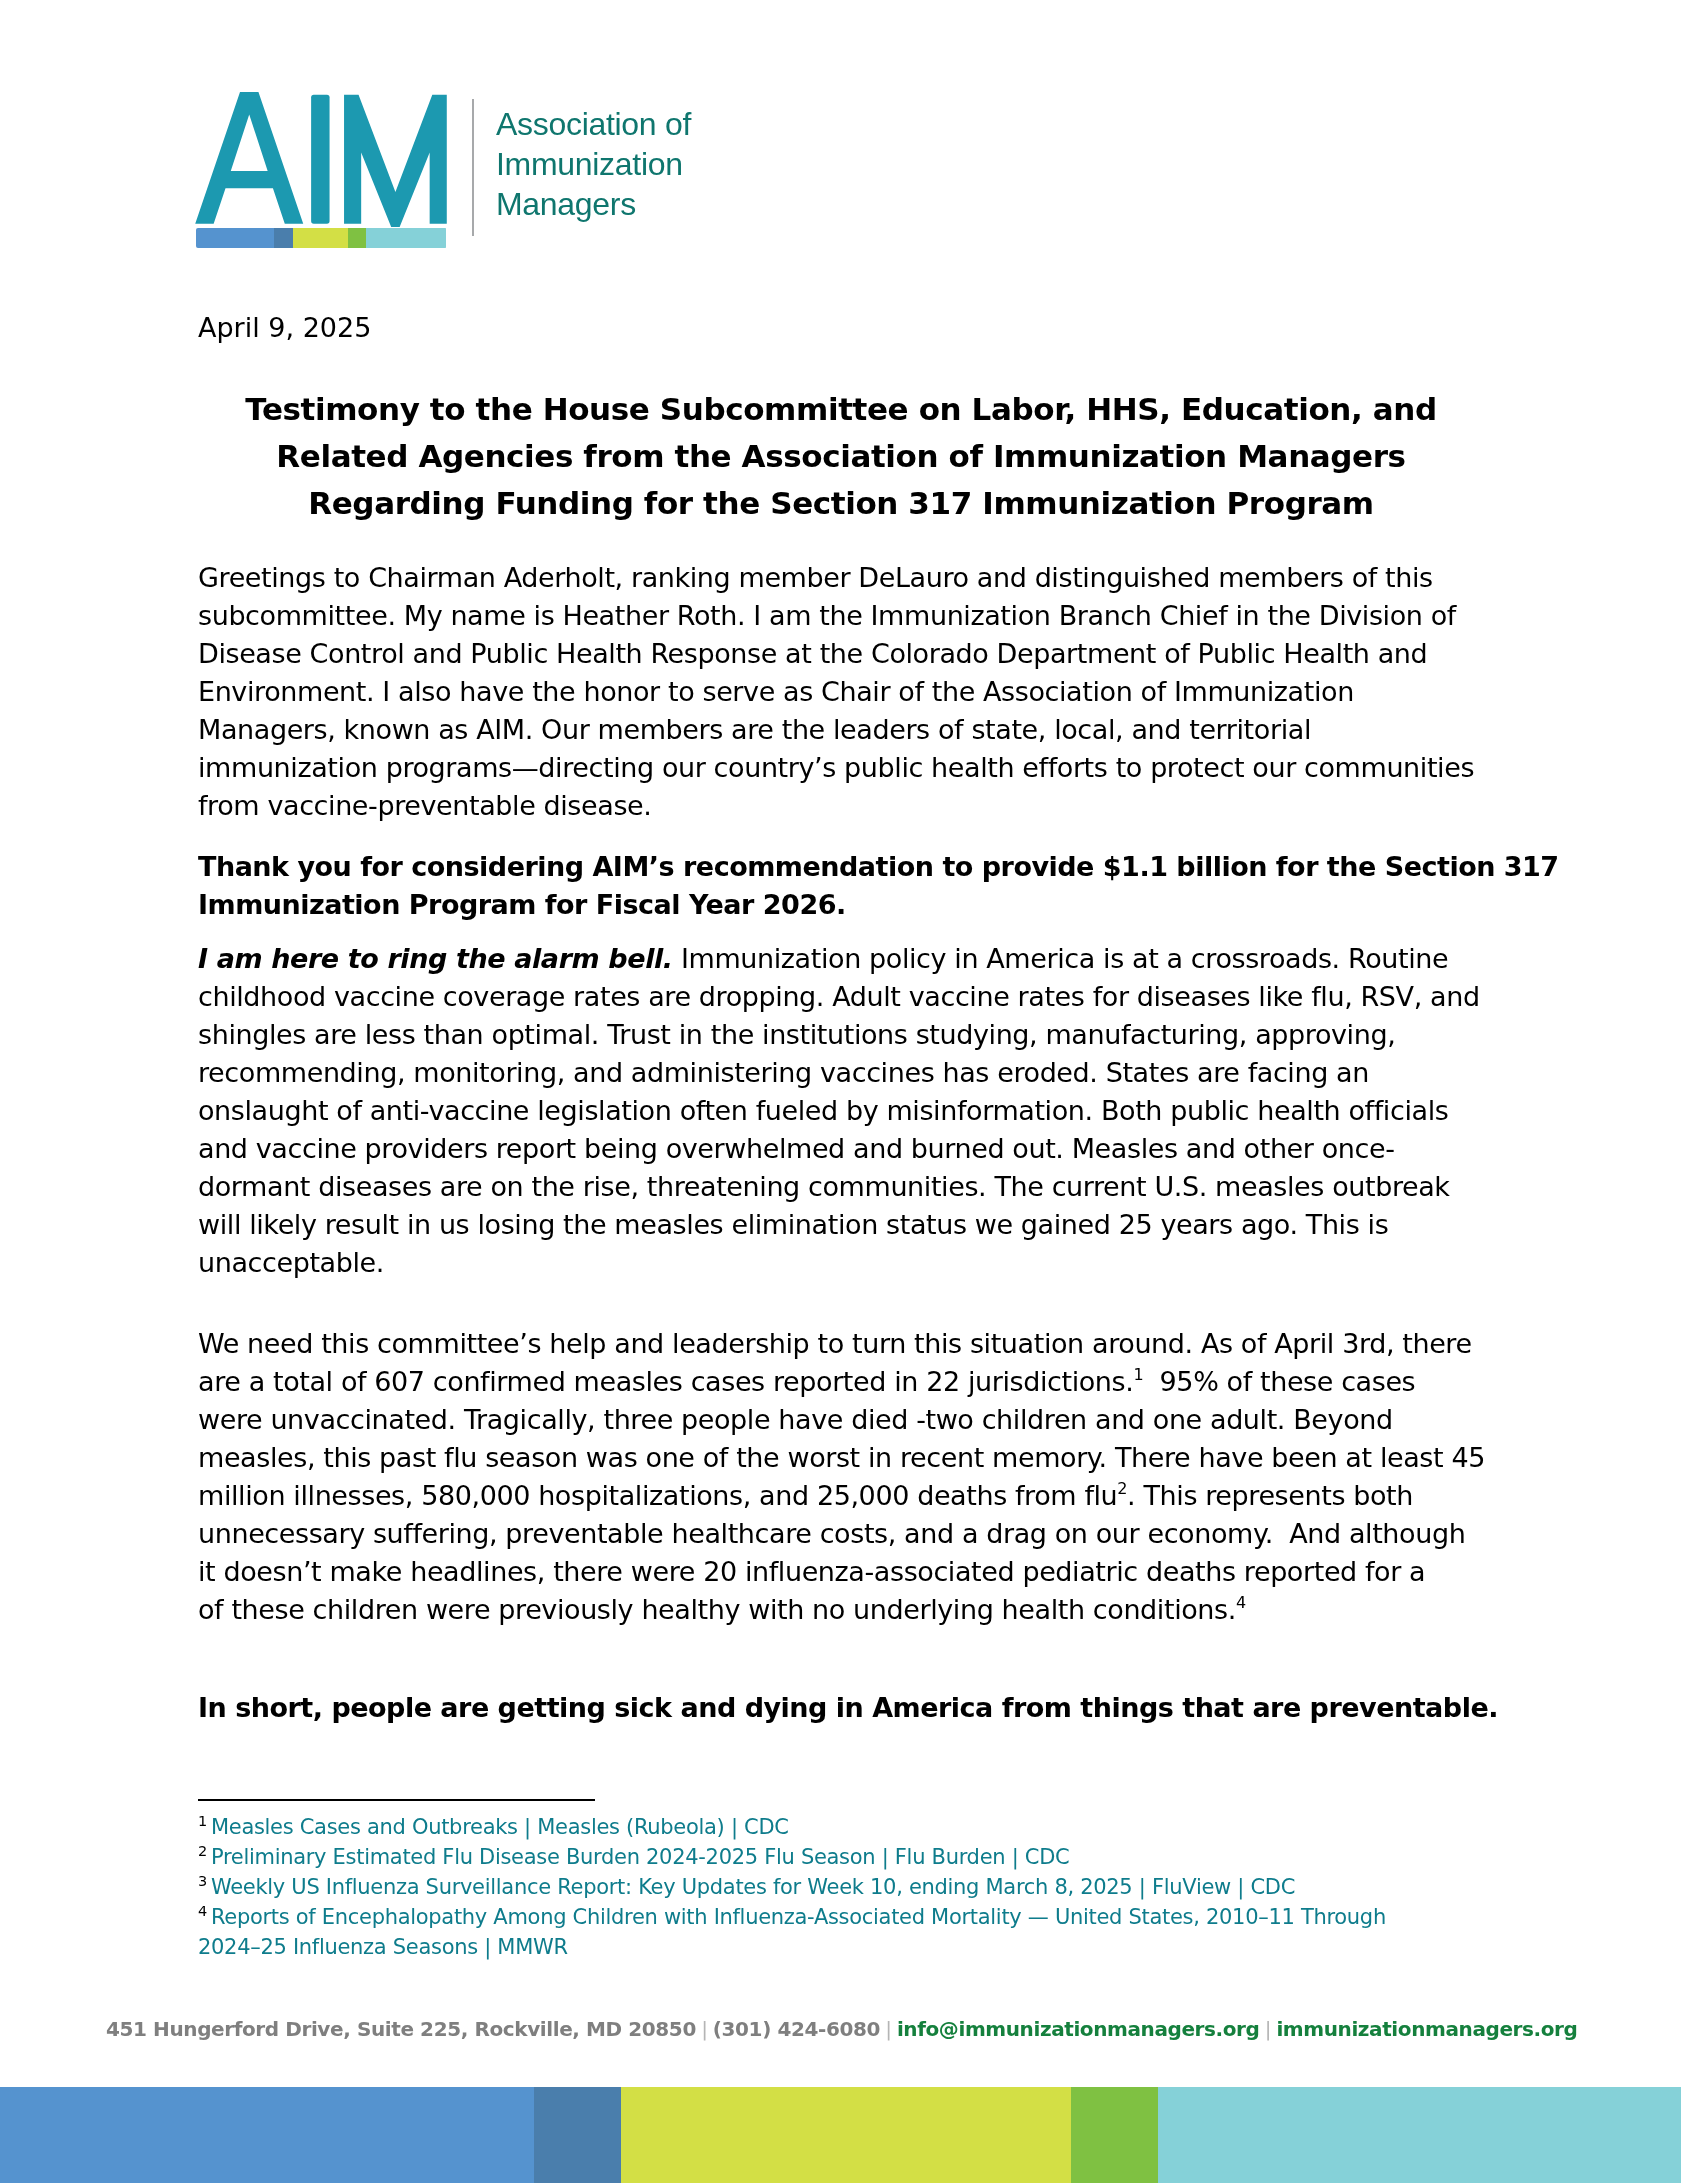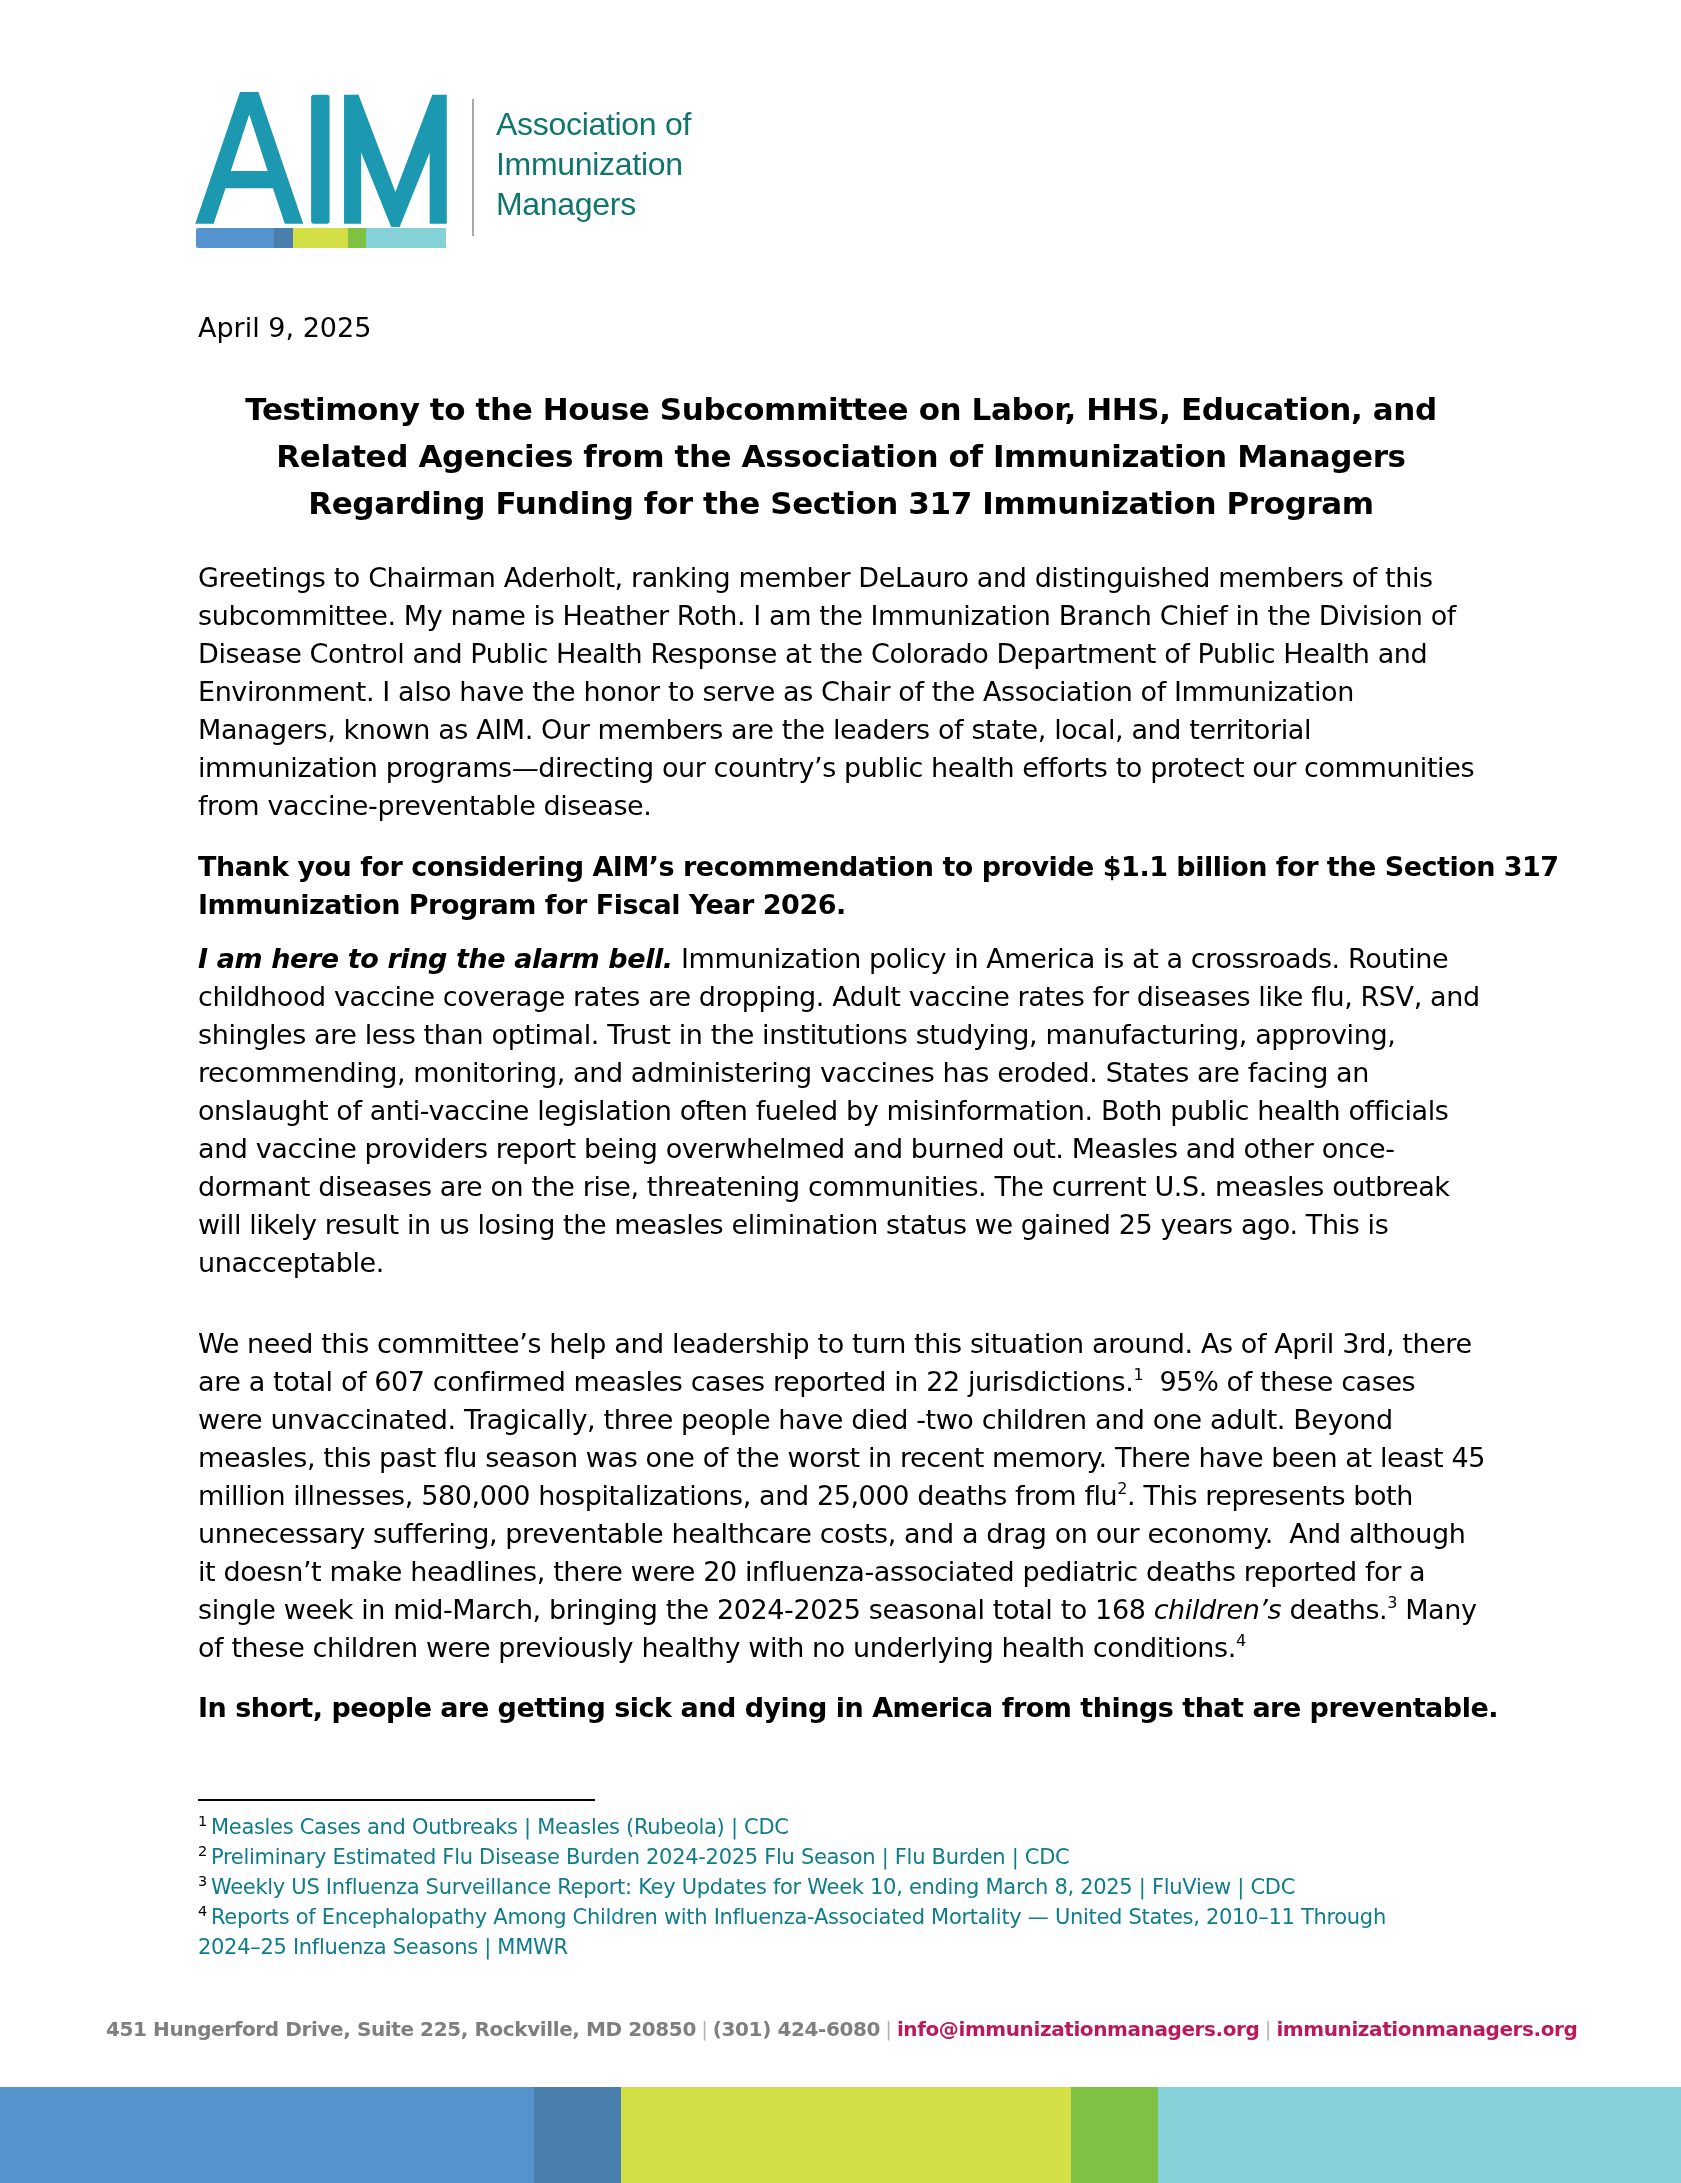--- a/index.html
+++ b/index.html
@@ -32,21 +32,21 @@
   
   .fn-sep { position: absolute; left: 198px; top: 1799px; width: 397px; height: 2px; background: #000; }
   .footnotes { position: absolute; left: 198px; top: 1812px; width: 1319px; font-family: "DejaVu Sans", sans-serif; font-size: 21px; line-height: 30px; letter-spacing: -0.3px; }
   .footnotes .fn-line { white-space: nowrap; }
   .footnotes .fn-num { font-size: 14.5px; vertical-align: 8px; line-height: 0; color: #000; margin-right: 4px; }
   .footnotes a { color: #0e7c8c; text-underline-offset: 2.6px; text-decoration-thickness: 1.3px; }
 
   
   .footer-line { position: absolute; left: 106px; width: 1480px; top: 2015px; font-family: "DejaVu Sans", sans-serif; font-weight: bold; font-size: 20px; line-height: 28px; color: #7f7f7f; white-space: nowrap; letter-spacing: -0.4px; }
   .footer-line .sep { color: #b5b5b5; font-weight: normal; margin: 0 5.3px; }
-  .footer-line a { color: #be185d; text-decoration: none; }
+  .footer-line a { color: #15803d; text-decoration: none; }
 
   
   .color-bar { position: absolute; left: 0; top: 2087px; width: 1681px; height: 96px; display: flex; }
   .color-bar span { display: block; height: 100%; }
 </style>
 </head>
 <body>
 
 <div class="logo">
   <svg class="logo-letters" viewBox="0 0 382 205">
@@ -108,21 +108,20 @@
 </div>
 
 <div class="para" style="top:1325px;">
   <span class="line">We need this committee’s help and leadership to turn this situation around. As of April 3rd, there</span>
   <span class="line"><span>are a total of 607 confirmed measles cases reported in 22 jurisdictions.</span><sup class="fn">1</sup><span style="white-space:pre;">  95% of these cases</span></span>
   <span class="line">were unvaccinated. Tragically, three people have died -two children and one adult. Beyond</span>
   <span class="line">measles, this past flu season was one of the worst in recent memory. There have been at least 45</span>
   <span class="line"><span>million illnesses, 580,000 hospitalizations, and 25,000 deaths from flu</span><sup class="fn">2</sup><span>. This represents both</span></span>
   <span class="line" style="white-space:pre;">unnecessary suffering, preventable healthcare costs, and a drag on our economy.  And although</span>
   <span class="line">it doesn’t make headlines, there were 20 influenza-associated pediatric deaths reported for a</span>
-  <span class="line"><span style="white-space:pre;">single week in mid-March, bringing the 2024-2025 seasonal total to 168 </span><span class="seg-i">children’s</span><span style="white-space:pre;"> deaths.</span><sup class="fn">3</sup><span style="white-space:pre;"> Many</span></span>
   <span class="line"><span>of these children were previously healthy with no underlying health conditions.</span><sup class="fn">4</sup></span>
 </div>
 
 <div class="para bold" style="top:1689px;">
   <span class="line">In short, people are getting sick and dying in America from things that are preventable.</span>
 </div>
 
 <div class="fn-sep"></div>
 <div class="footnotes">
   <div class="fn-line"><span class="fn-num">1</span><a>Measles Cases and Outbreaks | Measles (Rubeola) | CDC</a></div>

